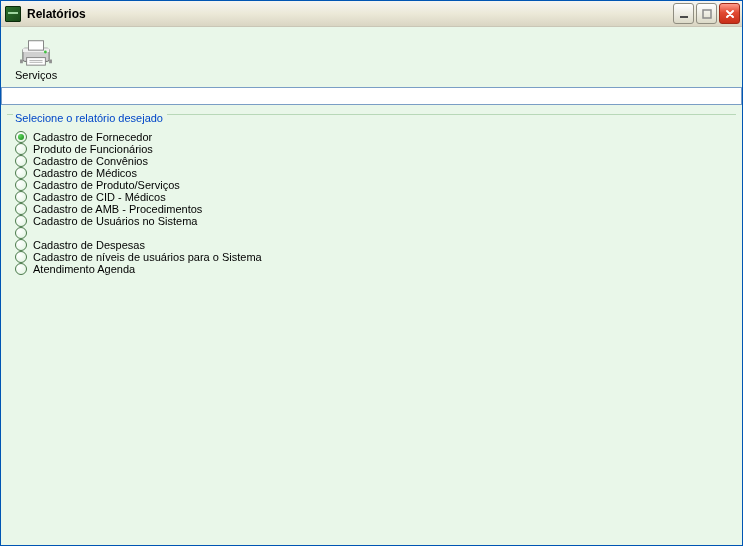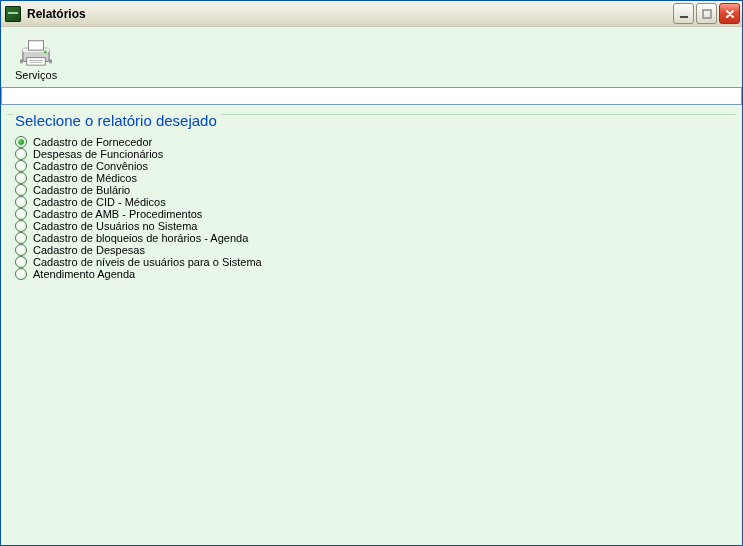--- a/index.html
+++ b/index.html
@@ -107,21 +107,21 @@
     z-index: 0;
   }
   .group-legend {
     position: relative;
     top: -1px;
     display: inline-block;
     padding: 0 4px 0 2px;
     background: #e9f7e9;
     color: #0046c8;
     z-index: 1;
-    font-size: 15px;
+    font-size: 11px;
   }
 
   .radio-list {
     margin-top: 6px;
     display: flex;
     flex-direction: column;
     padding-left: 2px;
   }
   .radio-row {
     display: flex;
@@ -200,49 +200,48 @@
       <div class="radio-list" id="radio-list">
 
       <label class="radio-row selected">
             <span class="radio-outer">
               <span class="radio-inner"></span>
             </span>
             <span class="radio-label">Cadastro de Fornecedor</span>
           </label>
           <label class="radio-row">
             <span class="radio-outer"></span>
-            <span class="radio-label">Despesas de Funcionários</span>
+            <span class="radio-label">Produto de Funcionários</span>
           </label>
           <label class="radio-row">
             <span class="radio-outer"></span>
             <span class="radio-label">Cadastro de Convênios</span>
           </label>
           <label class="radio-row">
             <span class="radio-outer"></span>
             <span class="radio-label">Cadastro de Médicos</span>
           </label>
           <label class="radio-row">
             <span class="radio-outer"></span>
-            <span class="radio-label">Cadastro de Bulário</span>
+            <span class="radio-label">Cadastro de Produto/Serviços</span>
           </label>
           <label class="radio-row">
             <span class="radio-outer"></span>
             <span class="radio-label">Cadastro de CID - Médicos</span>
           </label>
           <label class="radio-row">
             <span class="radio-outer"></span>
             <span class="radio-label">Cadastro de AMB - Procedimentos</span>
           </label>
           <label class="radio-row">
             <span class="radio-outer"></span>
             <span class="radio-label">Cadastro de Usuários no Sistema</span>
           </label>
           <label class="radio-row">
             <span class="radio-outer"></span>
-            <span class="radio-label">Cadastro de bloqueios de horários - Agenda</span>
           </label>
           <label class="radio-row">
             <span class="radio-outer"></span>
             <span class="radio-label">Cadastro de Despesas</span>
           </label>
           <label class="radio-row">
             <span class="radio-outer"></span>
             <span class="radio-label">Cadastro de níveis de usuários para o Sistema</span>
           </label>
           <label class="radio-row">

